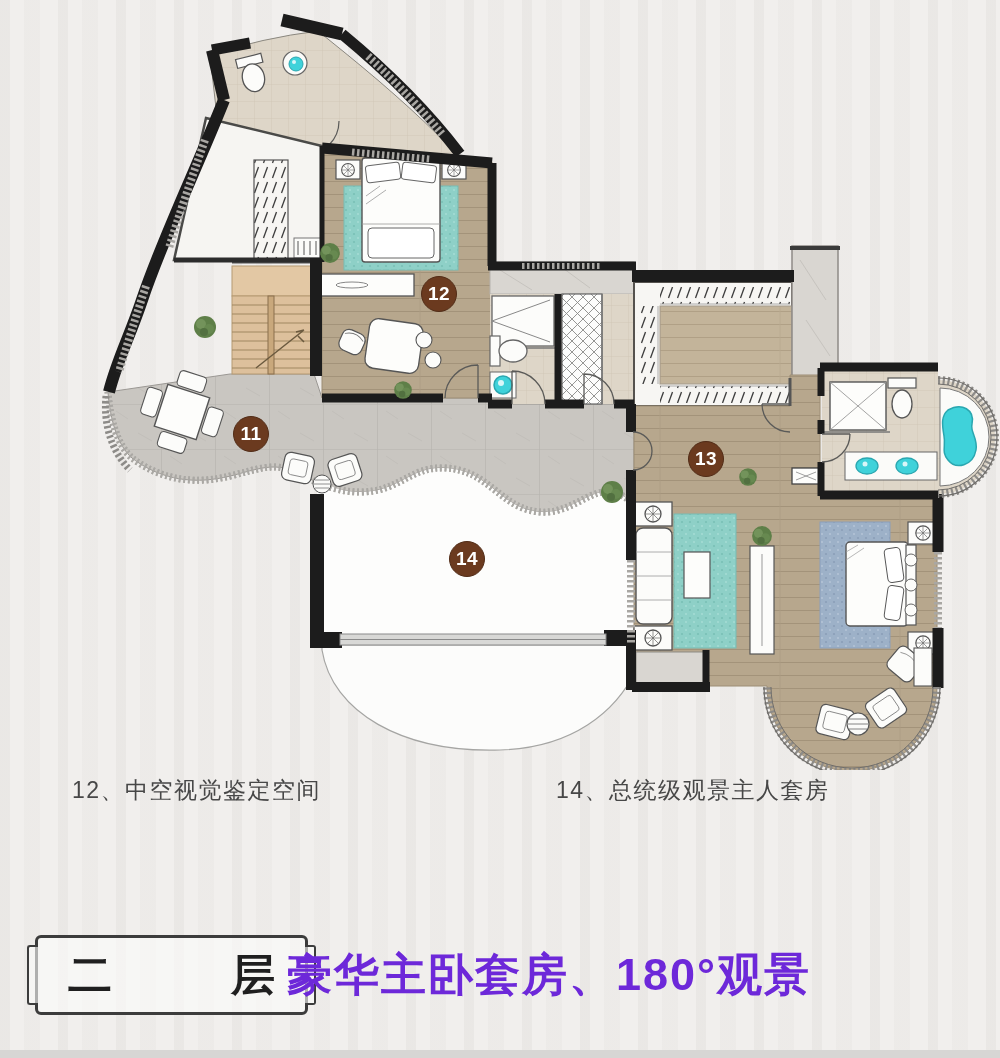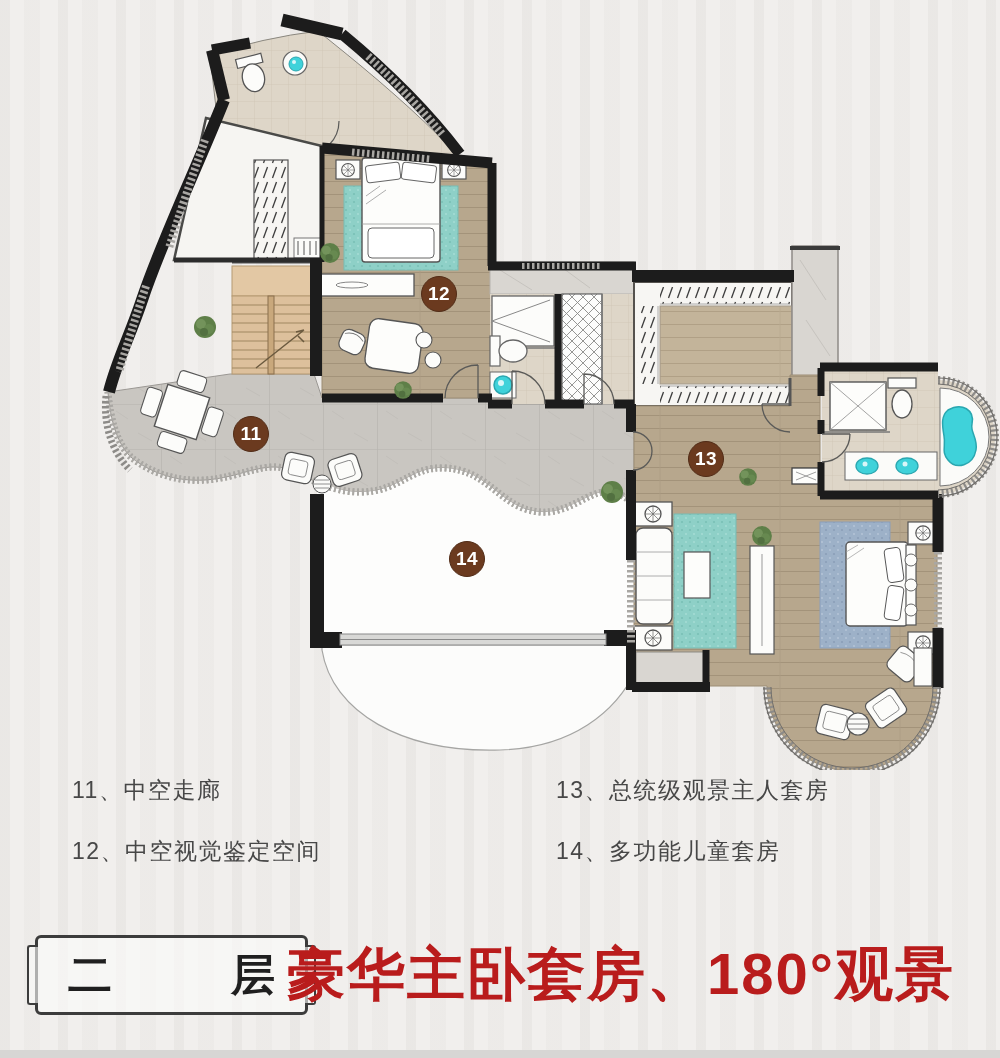--- a/index.html
+++ b/index.html
@@ -39,21 +39,21 @@
     font-size:44px;font-weight:600;color:#1f1f1f;
   }
   .floor-box::before,.floor-box::after{
     content:"";position:absolute;top:7px;bottom:7px;width:9px;
     border:2.5px solid #3c3c3c;background:rgba(252,252,250,0.6);
   }
   .floor-box::before{left:-11px;border-right:none;border-radius:3px 0 0 3px;}
   .floor-box::after{right:-11px;border-left:none;border-radius:0 3px 3px 0;}
   .subtitle{
     position:absolute;left:287px;top:0;height:84px;display:flex;align-items:center;
-    font-size:58px;font-weight:600;color:#b91c1c;letter-spacing:2px;white-space:nowrap;
+    font-size:45px;font-weight:600;color:#6d28d9;letter-spacing:2px;white-space:nowrap;
   }
   .bottom-strip{position:absolute;left:0;top:1050px;width:1000px;height:8px;background:#d7d6d4;}
 </style>
 </head>
 <body>
 
 <div class="plan">
 <svg width="1000" height="770" viewBox="0 0 1000 770">
   <defs>
     <pattern id="tile" width="54" height="45" patternUnits="userSpaceOnUse">
@@ -381,26 +381,24 @@
   </g>
 </svg>
 
   <div class="badge b11">11</div>
   <div class="badge b12">12</div>
   <div class="badge b13">13</div>
   <div class="badge b14">14</div>
 </div>
 
 <div class="legend-col left">
-  <div class="legend-item"><span>11</span><span>、</span><span>中空走廊</span></div>
   <div class="legend-item"><span>12</span><span>、</span><span>中空视觉鉴定空间</span></div>
 </div>
 <div class="legend-col right">
-  <div class="legend-item"><span>13</span><span>、</span><span>总统级观景主人套房</span></div>
-  <div class="legend-item"><span>14</span><span>、</span><span>多功能儿童套房</span></div>
+  <div class="legend-item"><span>14</span><span>、</span><span>总统级观景主人套房</span></div>
 </div>
 
 <div class="footer">
   <div class="floor-box">
     <span>二</span>
     <span>层</span>
   </div>
   <div class="subtitle">豪华主卧套房、180°观景</div>
 </div>
 

